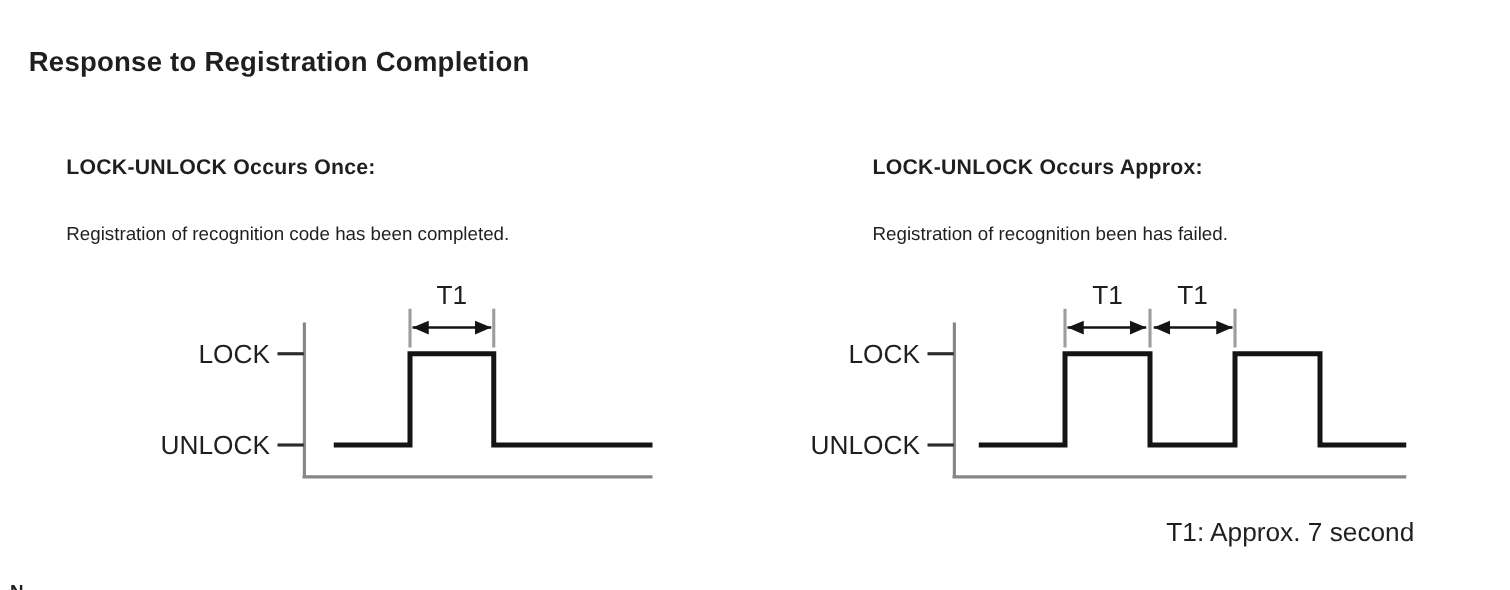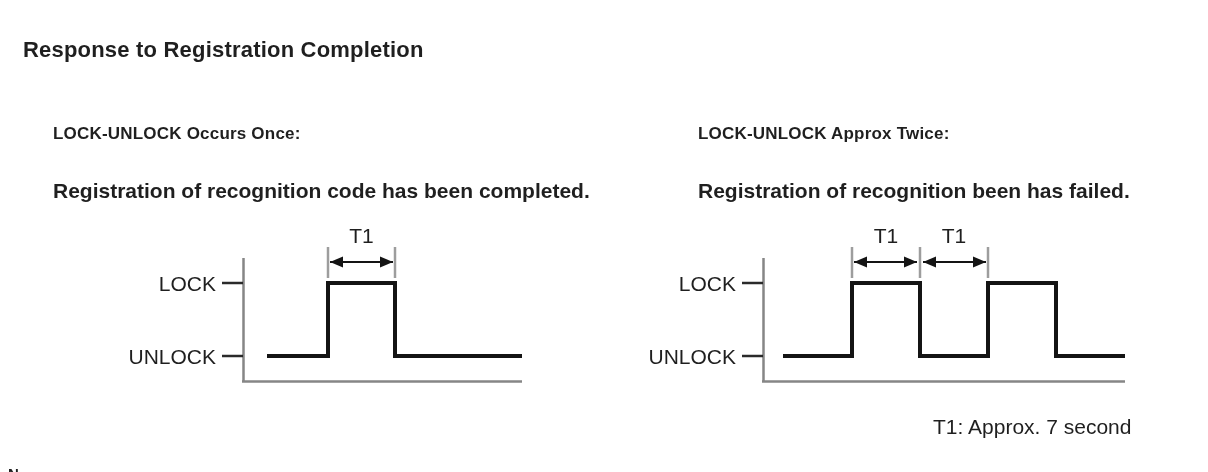--- a/index.html
+++ b/index.html
@@ -18,21 +18,21 @@
     font-size: 22px; font-weight: bold;
     letter-spacing: 0.2px;
   }
   .section-heading {
     top: 104px;
     font-size: 17px; font-weight: bold;
     letter-spacing: 0.2px;
   }
   .section-desc {
     top: 159px;
-    font-size: 21px; font-weight: bold;
+    font-size: 15px; font-weight: normal;
   }
   .col-left  { left: 53px; }
   .col-right { left: 698px; }
   .footnote {
     left: 933px; top: 395px;
     font-size: 21px;
   }
   .page-letter {
     left: 8px; top: 445px;
     font-size: 15px; font-weight: bold;
@@ -51,21 +51,21 @@
   .arrowhead { fill: #141414; stroke: none; }
 </style>
 </head>
 <body>
 
 <div class="abs doc-title">Response to Registration Completion</div>
 
 <div class="abs section-heading col-left">LOCK-UNLOCK Occurs Once:</div>
 <div class="abs section-desc col-left">Registration of recognition code has been completed.</div>
 
-<div class="abs section-heading col-right">LOCK-UNLOCK Approx Twice:</div>
+<div class="abs section-heading col-right">LOCK-UNLOCK Occurs Approx:</div>
 <div class="abs section-desc col-right">Registration of recognition been has failed.</div>
 
 <svg class="timing" style="left:100px; top:215px;" width="460" height="180" viewBox="0 0 460 180">
 
   <line class="axis" x1="143.5" y1="43" x2="143.5" y2="166"></line>
   <line class="axis" x1="142" y1="166.5" x2="422" y2="166.5"></line>
 
   <line class="tick" x1="122" y1="68" x2="143" y2="68"></line>
   <line class="tick" x1="122" y1="141" x2="143" y2="141"></line>
 

